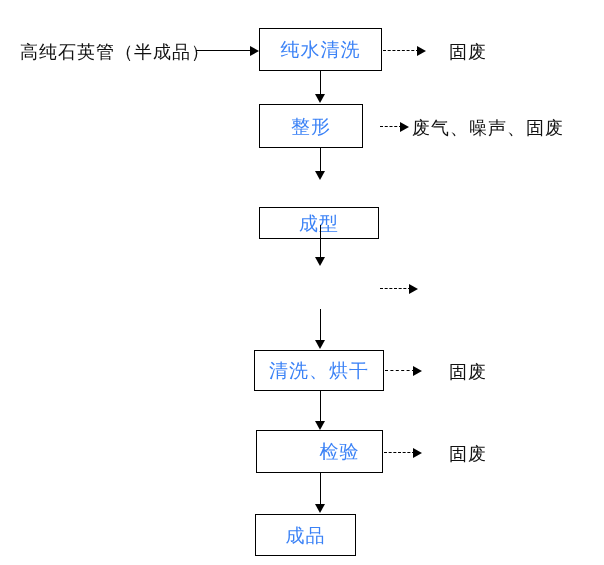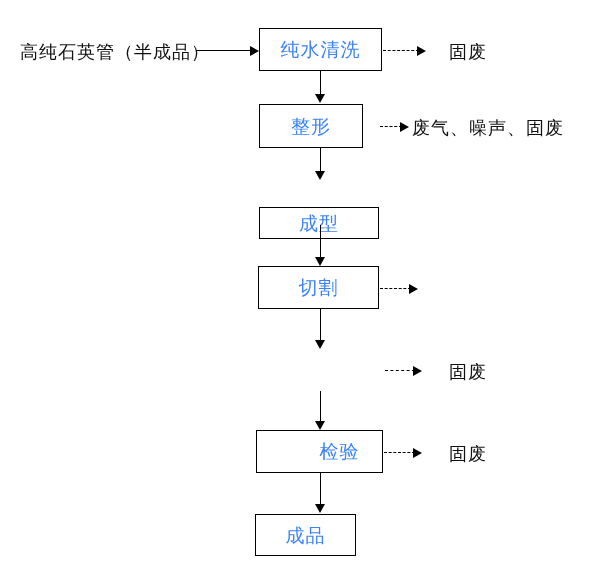--- a/index.html
+++ b/index.html
@@ -101,28 +101,28 @@
   <div class="label" style="left:412px; top:119px;">废气、噪声、固废</div>
 
   <div class="vline" style="left:320px; top:148px; height:24px;"></div>
   <div class="vhead" style="left:315px; top:171px;"></div>
 
   <div class="node" style="left:259px; top:179px; width:120px; height:32px;margin-top:28px;">成型</div>
 
   <div class="vline" style="left:320px; top:225px; height:36px;"></div>
   <div class="vhead" style="left:315px; top:257px;"></div>
 
-  <div class="node" style="left:258px; top:266px; width:121px; height:43px;">切割</div>
 
   <div class="hline-dash" style="left:380px; top:288px; width:31px;"></div>
   <div class="hhead" style="left:409px; top:283.5px;"></div>
 
   <div class="vline" style="left:320px; top:309px; height:33px;"></div>
   <div class="vhead" style="left:315px; top:340px;"></div>
 
+  <div class="node" style="left:254px; top:350px; width:130px; height:41px;">清洗、烘干</div>
 
   <div class="hline-dash" style="left:385px; top:370px; width:30px;"></div>
   <div class="hhead" style="left:413px; top:365.5px;"></div>
   <div class="label" style="left:449px; top:363px;">固废</div>
 
   <div class="vline" style="left:320px; top:391px; height:32px;"></div>
   <div class="vhead" style="left:315px; top:421px;"></div>
 
   <div class="node" style="left:256px; top:430px; width:127px; height:43px;padding-left:40px;">检验</div>
 

